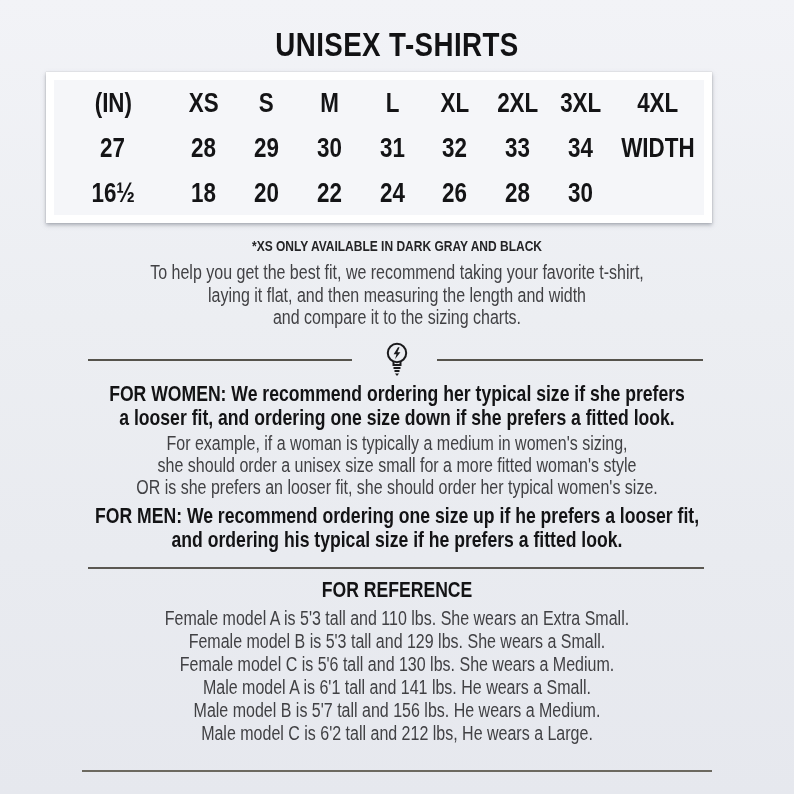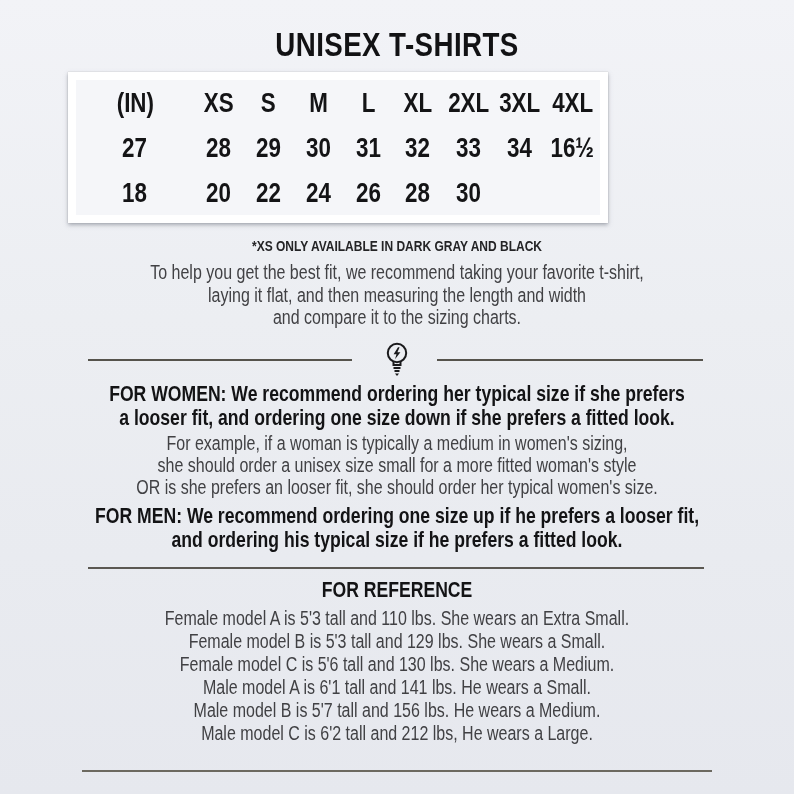--- a/index.html
+++ b/index.html
@@ -9,21 +9,21 @@
     font-family:"Liberation Sans",sans-serif;color:#1b1b1d;
   }
   .center{position:absolute;left:0;width:100%;text-align:center;}
   
   .cond{transform:scaleX(0.80);transform-origin:50% 50%;white-space:nowrap;}
   .cond85{transform:scaleX(0.84);transform-origin:50% 50%;white-space:nowrap;}
 
   .title{top:26px;font-size:33px;font-weight:bold;letter-spacing:.5px;color:#121214;}
 
   .chart-box{
-    position:absolute;left:68px;top:72px;width:540px;height:151px;
+    position:absolute;left:46px;top:72px;width:666px;height:151px;
     background:#ffffff;padding:8px;box-sizing:border-box;
     box-shadow:0 2px 4px rgba(110,115,128,.55),0 0 1px rgba(140,142,150,.5);
   }
   .chart-inner{
     width:100%;height:100%;background:#f5f6f9;
     display:grid;grid-template-columns:118px repeat(8,1fr);
     grid-template-rows:1fr 1fr 1fr;align-items:center;
   }
   .cell{text-align:center;font-weight:bold;font-size:28px;color:#141416;line-height:1;}
   .cell .cond{display:inline-block;}
@@ -72,20 +72,21 @@
 
       <div class="cell"><span class="cond">27</span></div>
       <div class="cell"><span class="cond">28</span></div>
       <div class="cell"><span class="cond">29</span></div>
       <div class="cell"><span class="cond">30</span></div>
       <div class="cell"><span class="cond">31</span></div>
       <div class="cell"><span class="cond">32</span></div>
       <div class="cell"><span class="cond">33</span></div>
       <div class="cell"><span class="cond">34</span></div>
 
+      <div class="cell"><span class="cond">WIDTH</span></div>
       <div class="cell"><span class="cond">16½</span></div>
       <div class="cell"><span class="cond">18</span></div>
       <div class="cell"><span class="cond">20</span></div>
       <div class="cell"><span class="cond">22</span></div>
       <div class="cell"><span class="cond">24</span></div>
       <div class="cell"><span class="cond">26</span></div>
       <div class="cell"><span class="cond">28</span></div>
       <div class="cell"><span class="cond">30</span></div>
     </div>
   </div>

